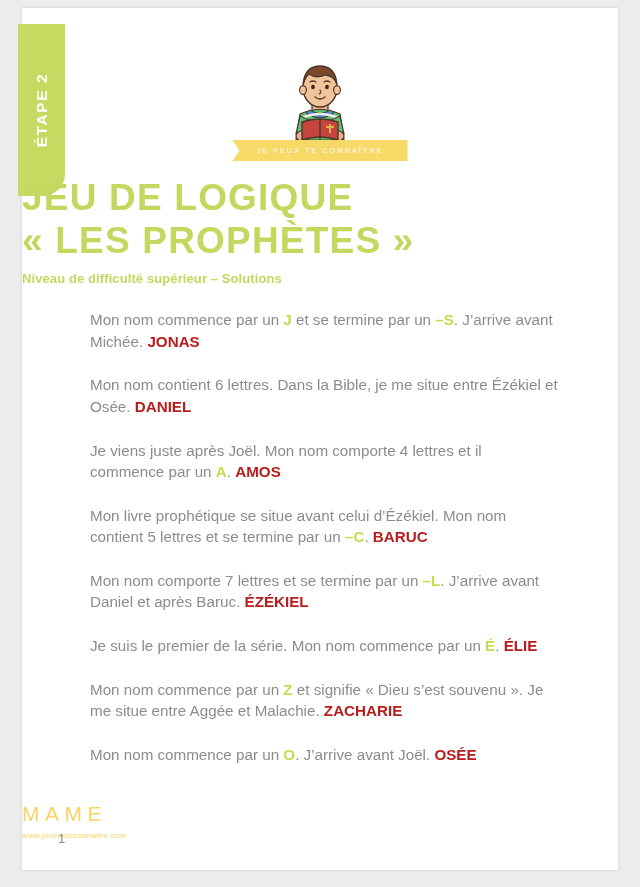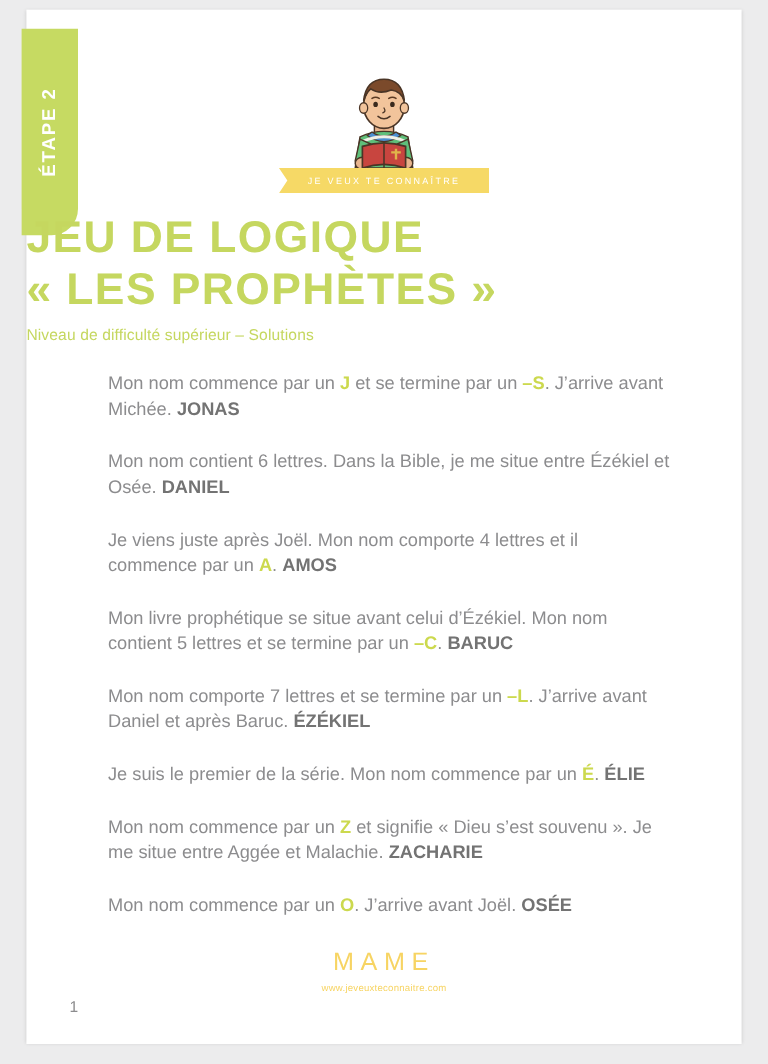--- a/index.html
+++ b/index.html
@@ -94,21 +94,21 @@
     font-family: "Liberation Sans Narrow", "Liberation Sans", sans-serif;
     font-weight: bold;
     font-size: 37px;
     letter-spacing: 1.2px;
     line-height: 1.17;
   }
   .subtitle {
     margin-top: 8px;
     color: #c5d75f;
     font-family: "Liberation Sans Narrow", "Liberation Sans", sans-serif;
-    font-weight: normal;
+    font-weight: bold;
     font-size: 13px;
     letter-spacing: 0.1px;
   }
 
   
   .riddles {
     position: absolute;
     left: 68px;
     top: 286px;
     width: 470px;
@@ -119,31 +119,30 @@
     font-family: "Liberation Sans Narrow", "Liberation Sans", sans-serif;
     font-size: 15.2px;
     line-height: 1.42;
   }
   .riddle:last-child { margin-bottom: 0; }
   .riddle .hl {
     color: #ccd94e;
     font-weight: bold;
   }
   .riddle .answer {
-    color: #737373;
+    color: #b91c1c;
     font-weight: bold;
   }
 
   
   .footer {
     position: absolute;
     left: 0;
     right: 0;
-    bottom: 42px;
-    text-align: center;
+    bottom: 30px;
     margin-top: 12px;
   }
   .brand {
     color: #f7d463;
     font-size: 21px;
     letter-spacing: 5.5px;
     font-family: "Liberation Sans", sans-serif;
   }
   .brand-url {
     margin-top: 5px;

